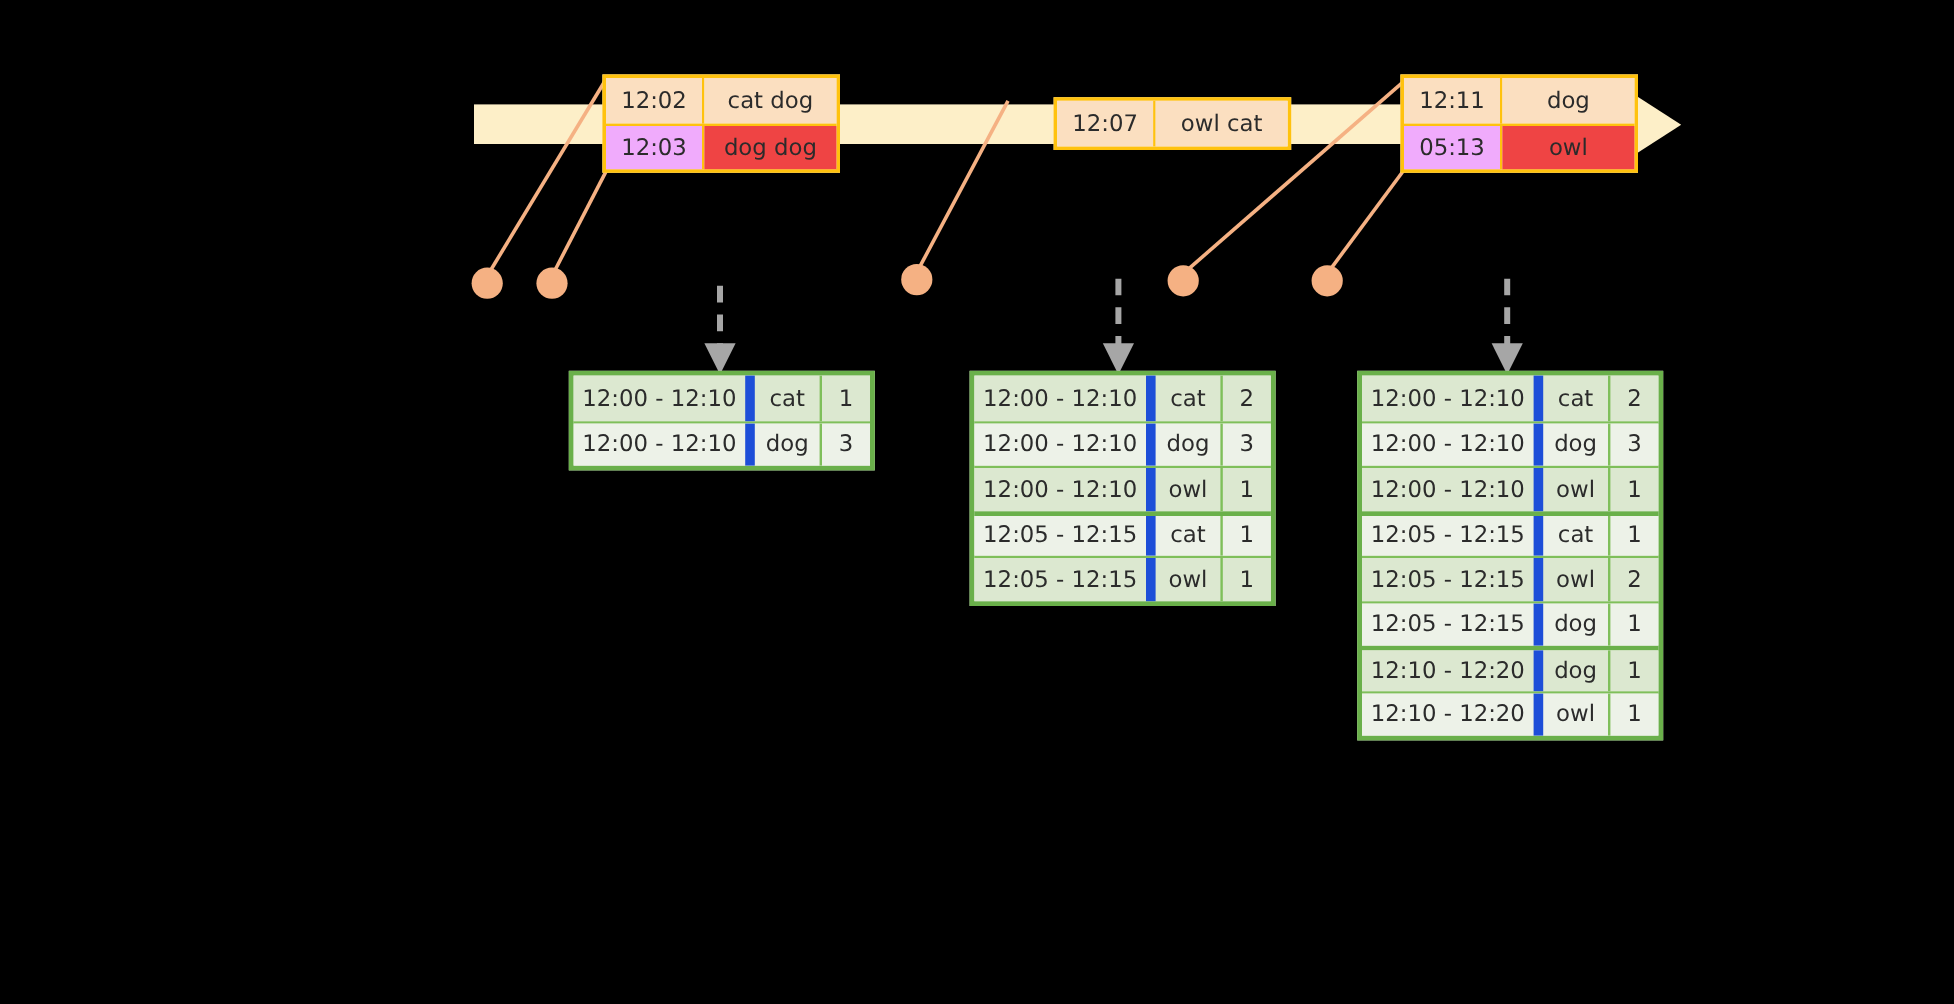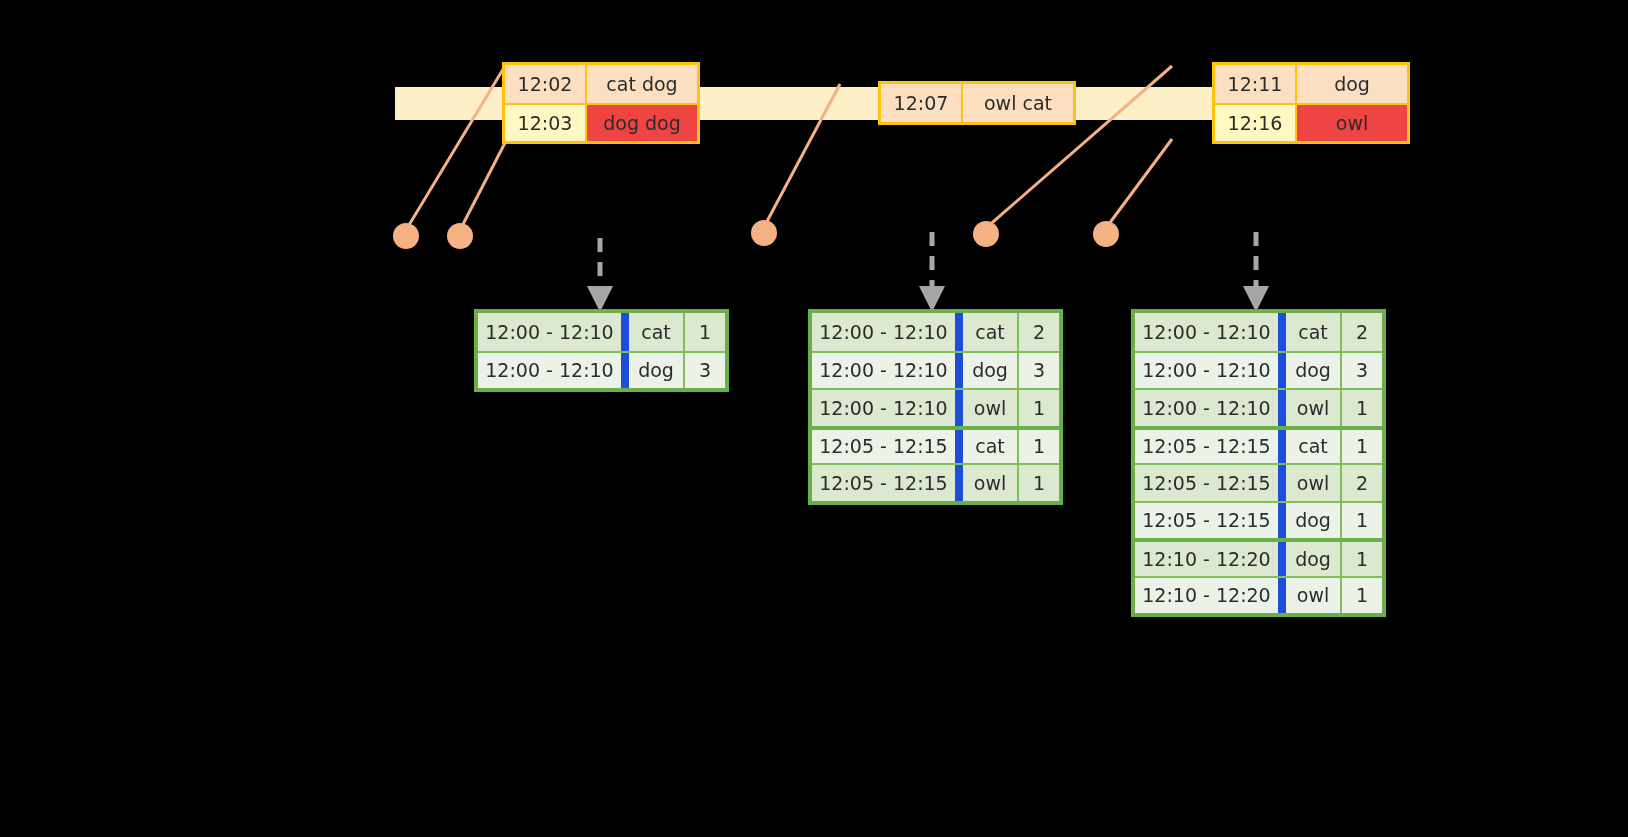--- a/index.html
+++ b/index.html
@@ -40,32 +40,32 @@
   .event-row{
     display:flex; flex-direction:row;
     height:38px;
   }
   .event-row + .event-row{ border-top:2px solid #FFC20E; }
   .event-row.shade .ev-time, .event-row.shade .ev-words{ background:#FBDFC0; }
   .ev-time{
     width:82px; display:flex; align-items:center; justify-content:center;
     font-size:19px; color:#2b2b2b;
     border-right:2px solid #FFC20E;
-    background:#fef9c3;
+    background:#f0abfc;
   }
   .ev-words{
     min-width:110px; padding:0 14px;
     display:flex; align-items:center; justify-content:center;
     font-size:19px; color:#2b2b2b;
     background:#ef4444;
   }
 
   #event-box-1{ left:502px; top:62px; }
   #event-box-2{ left:878px; top:81px; }
-  #event-box-3{ left:1167px; top:62px;margin-left:45px; }
+  #event-box-3{ left:1167px; top:62px; }
 
   
   .conn-dot{
     position:absolute; width:26px; height:26px;
     border-radius:50%;
     background:#F5B183;
   }
   svg#connector-lines{
     position:absolute; left:0; top:0;
     width:1628px; height:837px;
@@ -131,21 +131,21 @@
           <div class="ev-time">12:07</div>
           <div class="ev-words">owl cat</div>
         </div>
       </div>
       <div class="event-box" id="event-box-3">
         <div class="event-row shade">
           <div class="ev-time">12:11</div>
           <div class="ev-words">dog</div>
         </div>
         <div class="event-row">
-          <div class="ev-time">12:16</div>
+          <div class="ev-time">05:13</div>
           <div class="ev-words">owl</div>
         </div>
       </div>
     </div>
   <div id="connector-dots">
       <div class="conn-dot" style="left: 393px; top: 223px; background: rgb(245, 177, 131);"></div>
       <div class="conn-dot" style="left: 447px; top: 223px; background: rgb(245, 177, 131);"></div>
       <div class="conn-dot" style="left: 751px; top: 220px; background: rgb(245, 177, 131);"></div>
       <div class="conn-dot" style="left: 973px; top: 221px; background: rgb(245, 177, 131);"></div>
       <div class="conn-dot" style="left: 1093px; top: 221px; background: rgb(245, 177, 131);"></div>

